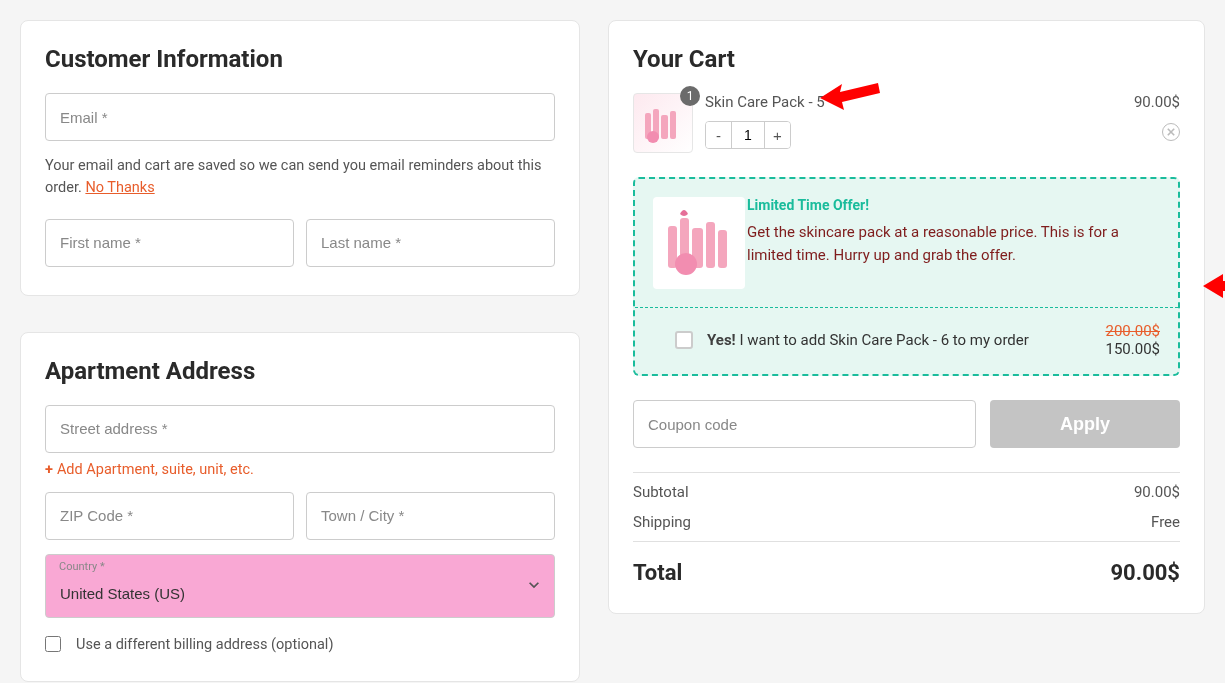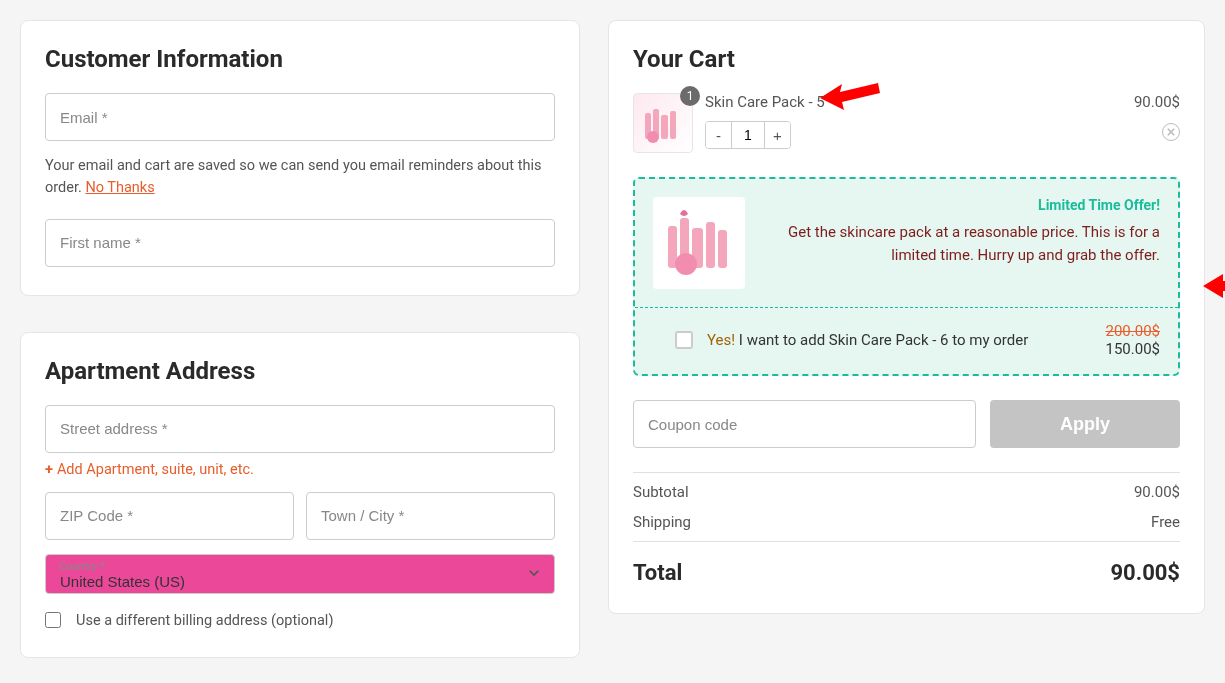--- a/index.html
+++ b/index.html
@@ -12,21 +12,21 @@
 .input { width: 100%; height: 48px; border: 1px solid #ccc; border-radius: 4px; padding: 0 14px; font-size: 15px; color: #333; background: #fff; }
 .input::placeholder { color: #888; }
 .row2 { display: flex; gap: 12px; }
 .row2 .input, .row2 .select-wrap { flex: 1; }
 .note { font-size: 14.5px; color: #555; margin: 14px 0 20px; line-height: 1.5; }
 .note a { color: #e85d2b; text-decoration: underline; }
 .addapt { color: #e85d2b; font-size: 14.5px; margin: 8px 0 14px; display: flex; align-items: center; gap: 4px; cursor: pointer; }
 .addapt .plus { font-weight: 700; }
 .select-wrap { position: relative; }
 .select-wrap .label { position: absolute; top: 6px; left: 14px; font-size: 11px; color: #888; }
-.select-wrap select { width: 100%; height: 40px; border: 1px solid #ccc; border-radius: 4px; padding: 16px 40px 0 14px; font-size: 15px; color: #333; background: #ec4899; appearance: none; }
+.select-wrap select { width: 100%; height: 64px; border: 1px solid #ccc; border-radius: 4px; padding: 16px 40px 0 14px; font-size: 15px; color: #333; background: #f9a8d4; appearance: none; }
 .select-wrap .chev { position: absolute; right: 14px; top: 50%; transform: translateY(-50%); pointer-events: none; }
 .chev svg { width: 14px; height: 14px; stroke: #555; stroke-width: 2; fill: none; }
 .chk-row { display: flex; align-items: center; gap: 15px; margin-top: 18px; font-size: 14.5px; color: #555; }
 .chk-row input { width: 16px; height: 16px; }
 .gap14 { margin-top: 14px; }
 
 
 .cart-item { display: flex; align-items: flex-start; gap: 12px; position: relative; }
 .thumb { width: 60px; height: 60px; border: 1px solid #e6e6e6; border-radius: 4px; position: relative; background: linear-gradient(135deg,#fde9ef,#fff); display:flex; align-items:center; justify-content:center; }
 .thumb svg { width: 48px; height: 48px; }
@@ -36,30 +36,30 @@
 .qty { display: inline-flex; border: 1px solid #ccc; border-radius: 4px; overflow: hidden; height: 28px; }
 .qty button { width: 26px; border: none; background: #fff; font-size: 15px; color: #555; cursor: pointer; }
 .qty button:first-child { border-right: 1px solid #ccc; }
 .qty button:last-child { border-left: 1px solid #ccc; }
 .qty input { width: 32px; text-align: center; border: none; font-size: 14px; }
 .item-price { font-size: 15px; color: #555; text-align: right; }
 .remove { position: absolute; right: 0; top: 30px; width: 18px; height: 18px; border: 1.5px solid #bbb; border-radius: 50%; display:flex; align-items:center; justify-content:center; cursor:pointer; }
 .remove svg { width: 8px; height: 8px; stroke: #bbb; stroke-width: 2; }
 
 .offer { border: 2px dashed #1abc9c; border-radius: 6px; background: #e6f7f2; margin-top: 24px; }
-.offer-top { display: flex; gap: 18px; padding: 18px; text-align: right; }
+.offer-top { display: flex; gap: 2px; padding: 18px; }
 .offer-thumb { width: 92px; height: 92px; background: #fff; border-radius: 4px; display:flex; align-items:center; justify-content:center; }
 .offer-thumb svg { width: 78px; height: 78px; }
 .offer-txt { flex: 1; }
 .offer-title { color: #1abc9c; font-weight: 700; font-size: 14px; margin-bottom: 8px; }
 .offer-desc { font-size: 15px; font-weight: 400; color: #7f1d1d; line-height: 1.5; }
 .offer-bot { border-top: 1px dashed #1abc9c; padding: 14px 18px 16px 40px; display: flex; align-items: center; }
 .offer-chk { width: 18px; height: 18px; border: 2px solid #ccc; border-radius: 3px; margin-right: 14px; cursor:pointer; background:#fff; }
 .offer-label { font-size: 15px; color: #333; flex:1; }
-.offer-label .yes { color: #a16207; font-weight: 400; }
+.offer-label .yes { color: #404040; font-weight: 700; }
 .offer-prices { text-align: right; font-size: 15px; }
 .offer-prices .old { color: #e85d2b; text-decoration: line-through; display:block; }
 .offer-prices .new { color: #333; }
 
 .coupon-row { display: flex; gap: 14px; margin-top: 24px; }
 .coupon-row .input { flex: 1; }
 .apply-btn { width: 190px; height: 48px; background: #c4c4c4; color: #fff; font-size: 18px; font-weight: 600; border: none; border-radius: 4px; cursor: pointer; }
 
 .totals { margin-top: 24px; }
 .tot-row { display: flex; justify-content: space-between; font-size: 15px; color: #555; padding: 6px 0; }
@@ -77,20 +77,21 @@
 <div class="container">
   <div class="left">
     <div class="card">
       <h2>Customer Information</h2>
       <input class="input" placeholder="Email *" style="">
       <div class="note">
         <span>Your email and cart are saved so we can send you email reminders about this order. </span><a href="#">No Thanks</a>
       </div>
       <div class="row2">
         <input class="input" placeholder="First name *" style="">
+        <input class="input" placeholder="Last name *" style="">
       </div>
     </div>
 
     <div class="card">
       <h2>Apartment Address</h2>
       <input class="input" placeholder="Street address *" style="">
       <div class="addapt">
         <span class="plus">+</span>
         <span>Add Apartment, suite, unit, etc.</span>
       </div>

